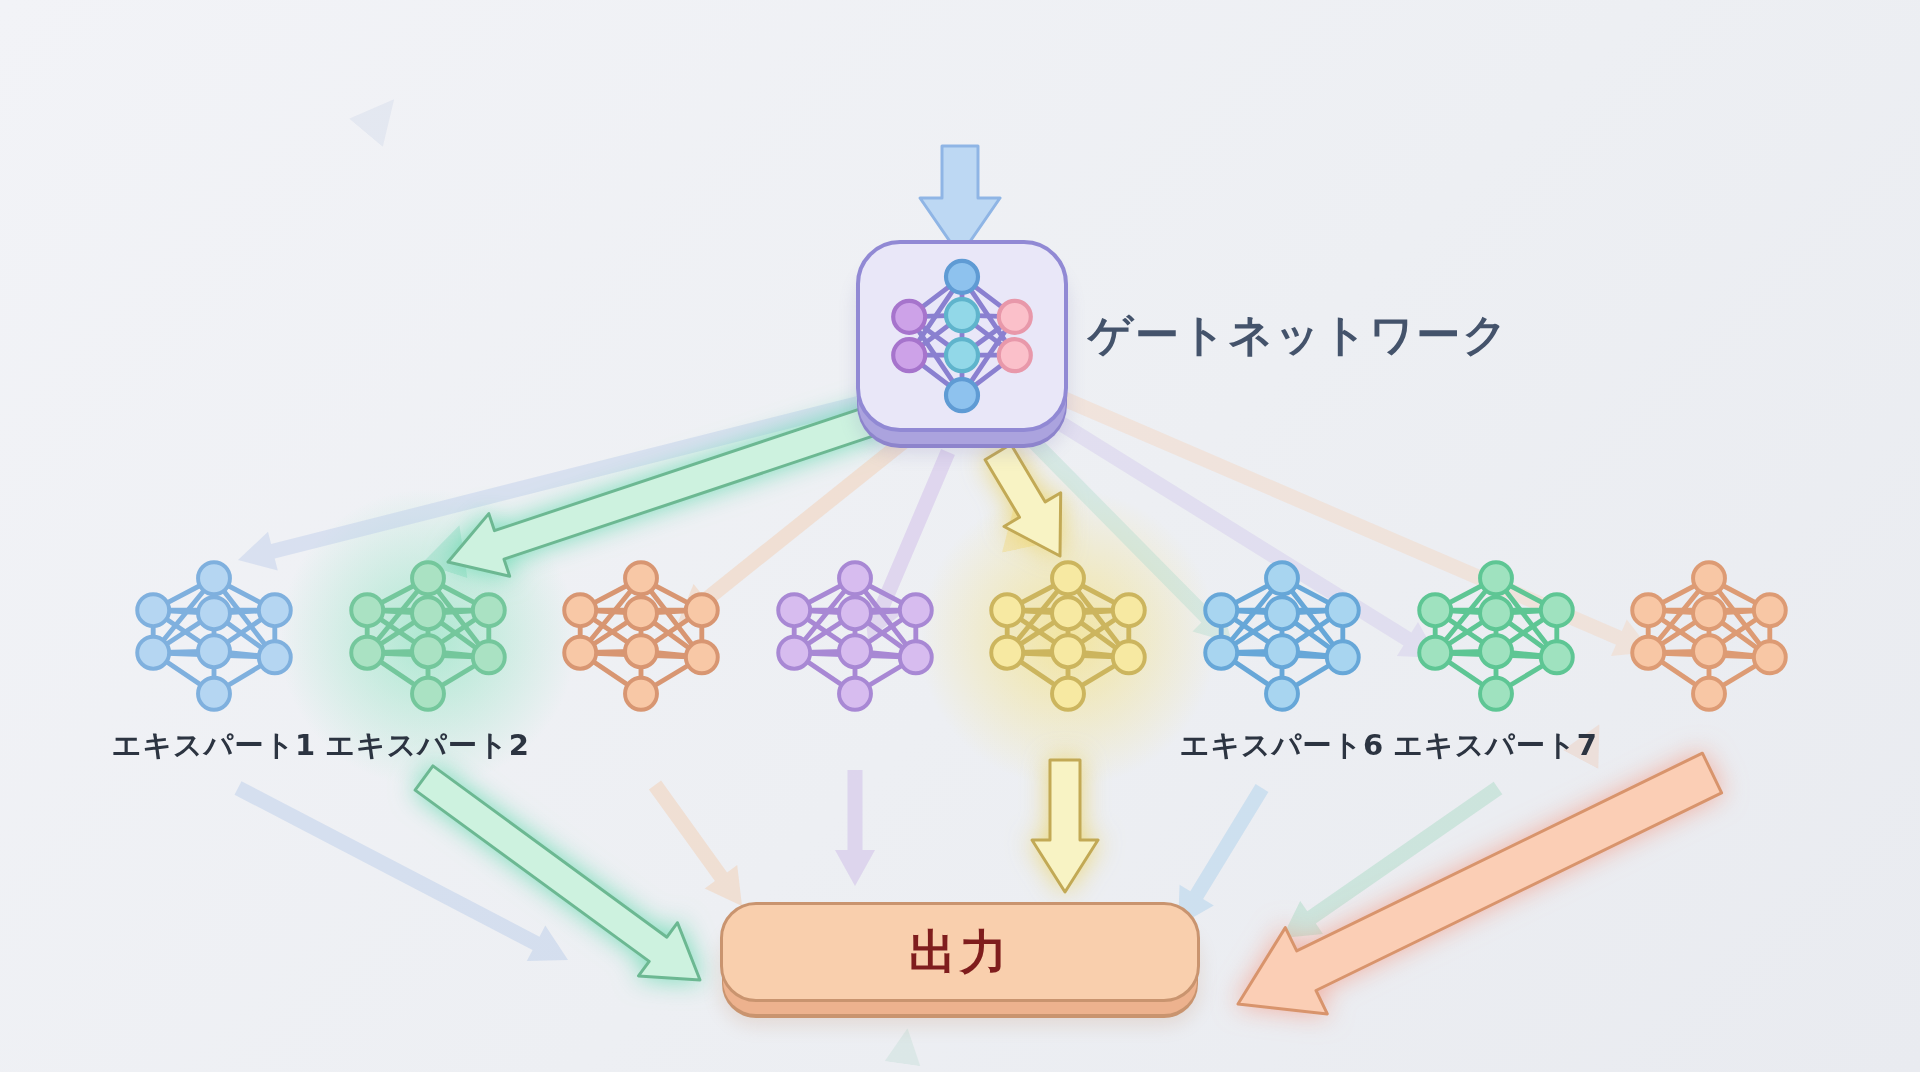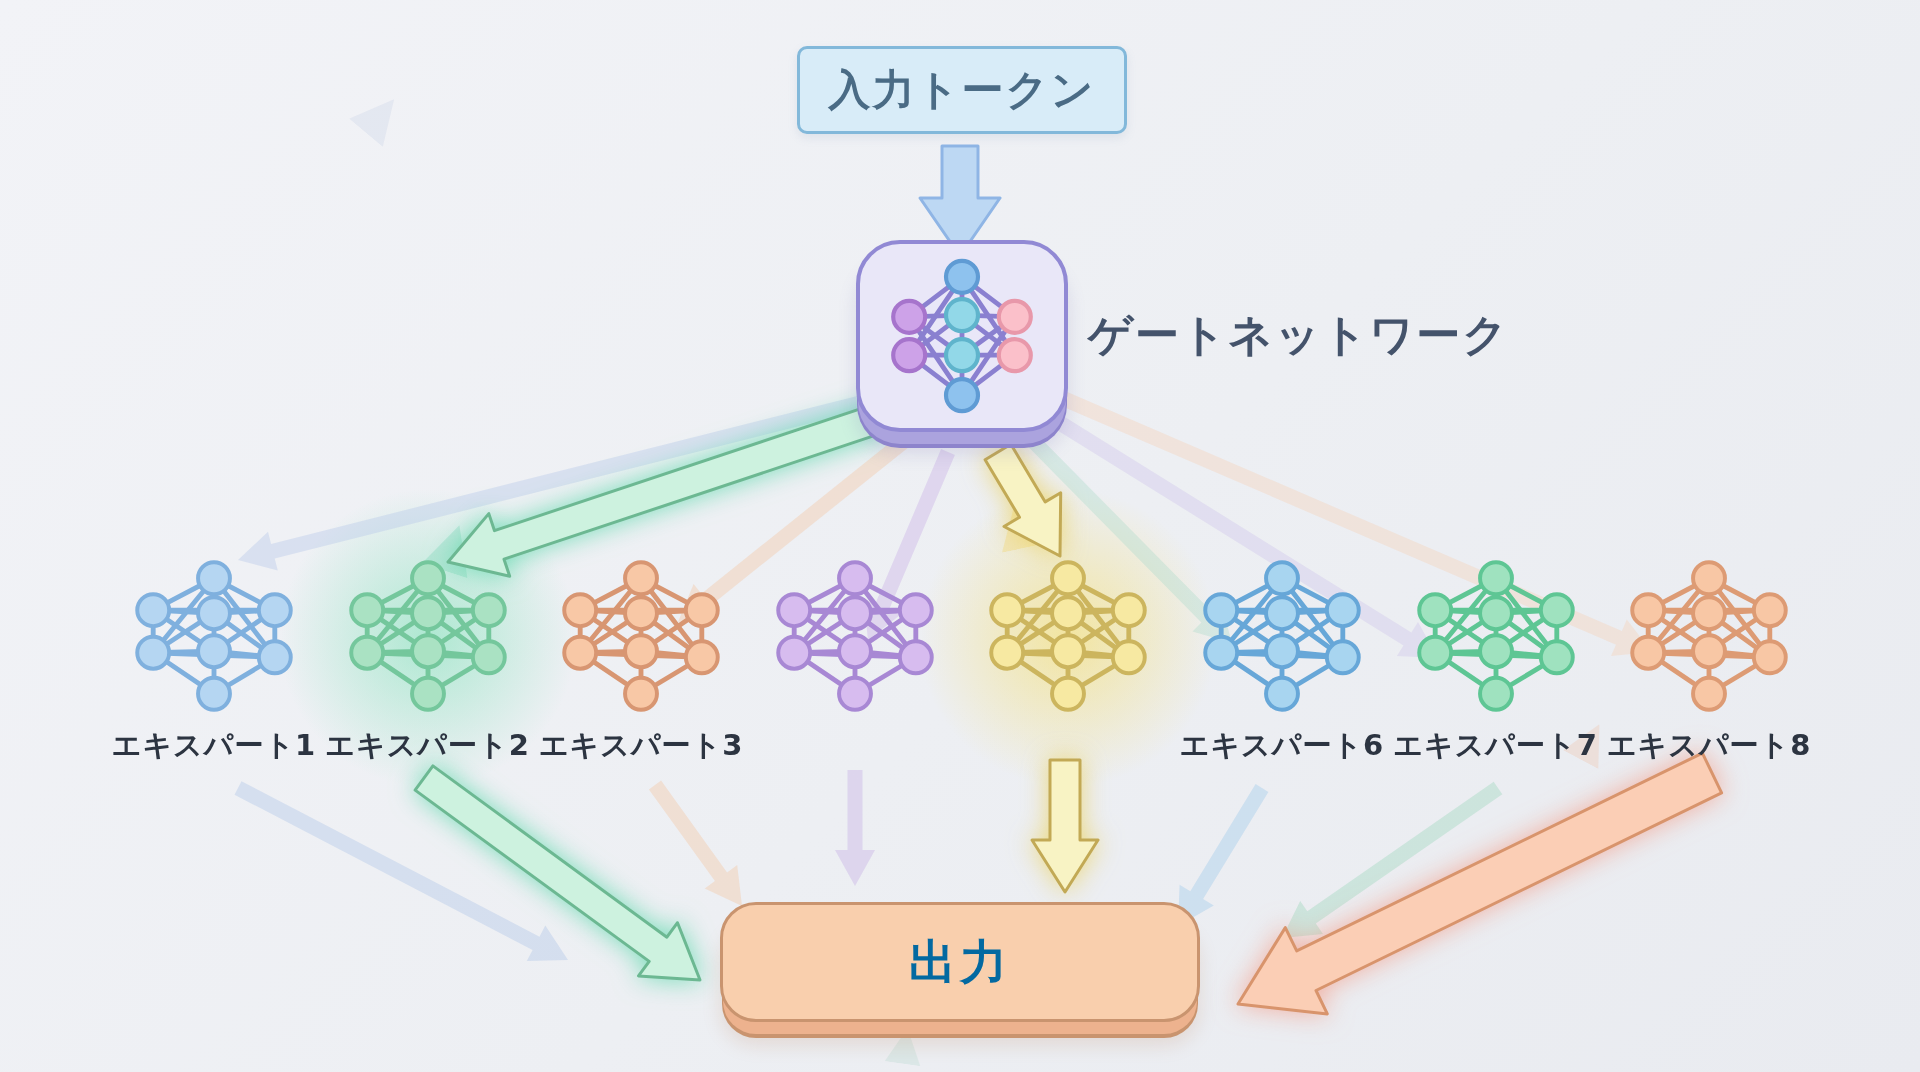--- a/index.html
+++ b/index.html
@@ -30,23 +30,23 @@
     left:856px;top:240px;width:212px;height:192px;
     background:#e9e7f8;border:4px solid #9189d4;border-radius:44px;
     box-shadow:0 14px 0 -2px #aba3de,0 17px 0 -1px #8d84cc,0 22px 18px rgba(110,105,170,.18);
   }
   .gate-box svg{width:168px;height:160px;}
   .gate-label{
     position:absolute;left:1088px;top:306px;z-index:3;
     color:#44536b;font-size:44px;font-weight:bold;letter-spacing:2px;white-space:nowrap;
   }
   .output-box{
-    left:720px;top:902px;width:480px;height:120px;
+    left:720px;top:902px;width:480px;height:100px;
     background:#f9cfad;border:3px solid #c9946f;border-radius:36px;
-    color:#0369a1;font-size:47px;font-weight:bold;letter-spacing:4px;
+    color:#7f1d1d;font-size:47px;font-weight:bold;letter-spacing:4px;
     box-shadow:0 15px 0 -3px #edb28e,0 18px 0 -2px #c9946f,0 24px 18px rgba(190,130,90,.18);
   }
   .expert{
     position:absolute;top:560px;width:236px;z-index:3;text-align:center;
   }
   .expert svg.net{width:172px;height:152px;display:block;margin:0 auto;}
   .expert-label{
     margin-top:14px;color:#2c3441;font-size:29px;font-weight:bold;
     letter-spacing:1px;white-space:nowrap;
   }
@@ -81,23 +81,20 @@
       <polygon points="234.5,794.7 532.6,950.0 526.8,961.1 568.0,960.0 545.3,925.6 539.5,936.7 241.5,781.3" fill="#b6c9e8" opacity="0.45"></polygon>
       <polygon points="415.1,790.1 649.2,961.4 638.5,975.9 700.0,980.0 677.5,922.7 666.9,937.2 432.9,765.9" fill="#cdf2df" stroke="#6cb892" stroke-width="3" stroke-linejoin="round" style="filter: drop-shadow(rgba(80, 215, 165, 0.75) 0px 0px 13px);"></polygon>
       <polygon points="648.9,789.4 714.9,881.1 704.7,888.4 742.0,906.0 737.2,865.1 727.1,872.4 661.1,780.6" fill="#f3c9a8" opacity="0.42"></polygon>
       <polygon points="847.5,770.0 847.5,850.0 835.0,850.0 855.0,886.0 875.0,850.0 862.5,850.0 862.5,770.0" fill="#cebbe8" opacity="0.5"></polygon>
       <polygon points="1050.0,760.0 1050.0,840.0 1032.0,840.0 1065.0,892.0 1098.0,840.0 1080.0,840.0 1080.0,760.0" fill="#f8f3c4" stroke="#c2a955" stroke-width="3" stroke-linejoin="round" style="filter: drop-shadow(rgba(235, 210, 95, 0.8) 0px 0px 13px);"></polygon>
       <polygon points="1255.6,784.1 1190.3,891.3 1179.6,884.8 1178.0,926.0 1213.8,905.6 1203.1,899.1 1268.4,791.9" fill="#a8cfec" opacity="0.45"></polygon>
       <polygon points="1493.7,781.8 1307.3,911.3 1300.2,901.0 1282.0,938.0 1323.0,933.9 1315.8,923.6 1502.3,794.2" fill="#aedcc8" opacity="0.5"></polygon>
       <polygon points="1702.4,753.2 1296.7,950.9 1285.3,927.6 1238.0,1004.0 1327.3,1013.9 1316.0,990.5 1721.6,792.8" fill="#fbceb5" stroke="#d8946c" stroke-width="3" stroke-linejoin="round" style="filter: drop-shadow(rgba(248, 125, 95, 0.55) 0px 0px 13px);"></polygon>
     </svg>
 
-  <div class="node-box input-box">
-    <span>入力トークン</span>
-  </div>
 
   <div class="node-box gate-box">
     <svg id="gate-net" viewBox="0 0 100 100">
         <line x1="17" y1="38" x2="50" y2="13" stroke="#8a80d0" stroke-width="3" stroke-linecap="round"></line>
         <line x1="17" y1="38" x2="50" y2="37" stroke="#8a80d0" stroke-width="3" stroke-linecap="round"></line>
         <line x1="17" y1="38" x2="50" y2="62" stroke="#8a80d0" stroke-width="3" stroke-linecap="round"></line>
         <line x1="17" y1="38" x2="50" y2="87" stroke="#8a80d0" stroke-width="3" stroke-linecap="round"></line>
         <line x1="17" y1="62" x2="50" y2="13" stroke="#8a80d0" stroke-width="3" stroke-linecap="round"></line>
         <line x1="17" y1="62" x2="50" y2="37" stroke="#8a80d0" stroke-width="3" stroke-linecap="round"></line>
         <line x1="17" y1="62" x2="50" y2="62" stroke="#8a80d0" stroke-width="3" stroke-linecap="round"></line>
@@ -221,21 +218,20 @@
           <line x1="90" y1="64" x2="50" y2="88" stroke="#d89672" stroke-width="3.2" stroke-linecap="round"></line>
           <circle cx="50" cy="12" r="10.5" fill="#f8c8a6" stroke="#d89672" stroke-width="2.6"></circle>
           <circle cx="10" cy="33" r="10.5" fill="#f8c8a6" stroke="#d89672" stroke-width="2.6"></circle>
           <circle cx="50" cy="35" r="10.5" fill="#f8c8a6" stroke="#d89672" stroke-width="2.6"></circle>
           <circle cx="90" cy="33" r="10.5" fill="#f8c8a6" stroke="#d89672" stroke-width="2.6"></circle>
           <circle cx="10" cy="61" r="10.5" fill="#f8c8a6" stroke="#d89672" stroke-width="2.6"></circle>
           <circle cx="50" cy="60" r="10.5" fill="#f8c8a6" stroke="#d89672" stroke-width="2.6"></circle>
           <circle cx="90" cy="64" r="10.5" fill="#f8c8a6" stroke="#d89672" stroke-width="2.6"></circle>
           <circle cx="50" cy="88" r="10.5" fill="#f8c8a6" stroke="#d89672" stroke-width="2.6"></circle>
         </svg>
-    <div class="expert-label">エキスパート3</div>
   </div>
 
   <div class="expert" style="left: 736.8px;">
     <svg class="net" viewBox="0 0 100 100">
           <line x1="50" y1="12" x2="10" y2="33" stroke="#a888d4" stroke-width="3.2" stroke-linecap="round"></line>
           <line x1="50" y1="12" x2="50" y2="35" stroke="#a888d4" stroke-width="3.2" stroke-linecap="round"></line>
           <line x1="50" y1="12" x2="90" y2="33" stroke="#a888d4" stroke-width="3.2" stroke-linecap="round"></line>
           <line x1="50" y1="12" x2="10" y2="61" stroke="#a888d4" stroke-width="3.2" stroke-linecap="round"></line>
           <line x1="50" y1="12" x2="90" y2="64" stroke="#a888d4" stroke-width="3.2" stroke-linecap="round"></line>
           <line x1="10" y1="33" x2="50" y2="35" stroke="#a888d4" stroke-width="3.2" stroke-linecap="round"></line>
@@ -394,21 +390,20 @@
           <line x1="90" y1="64" x2="50" y2="88" stroke="#dd9b74" stroke-width="3.2" stroke-linecap="round"></line>
           <circle cx="50" cy="12" r="10.5" fill="#f8c7a5" stroke="#dd9b74" stroke-width="2.6"></circle>
           <circle cx="10" cy="33" r="10.5" fill="#f8c7a5" stroke="#dd9b74" stroke-width="2.6"></circle>
           <circle cx="50" cy="35" r="10.5" fill="#f8c7a5" stroke="#dd9b74" stroke-width="2.6"></circle>
           <circle cx="90" cy="33" r="10.5" fill="#f8c7a5" stroke="#dd9b74" stroke-width="2.6"></circle>
           <circle cx="10" cy="61" r="10.5" fill="#f8c7a5" stroke="#dd9b74" stroke-width="2.6"></circle>
           <circle cx="50" cy="60" r="10.5" fill="#f8c7a5" stroke="#dd9b74" stroke-width="2.6"></circle>
           <circle cx="90" cy="64" r="10.5" fill="#f8c7a5" stroke="#dd9b74" stroke-width="2.6"></circle>
           <circle cx="50" cy="88" r="10.5" fill="#f8c7a5" stroke="#dd9b74" stroke-width="2.6"></circle>
         </svg>
-    <div class="expert-label">エキスパート8</div>
   </div>
 </div>
 
   <div class="node-box output-box">
     <span>出力</span>
   </div>
 
 </div>
 
 </body></html>

